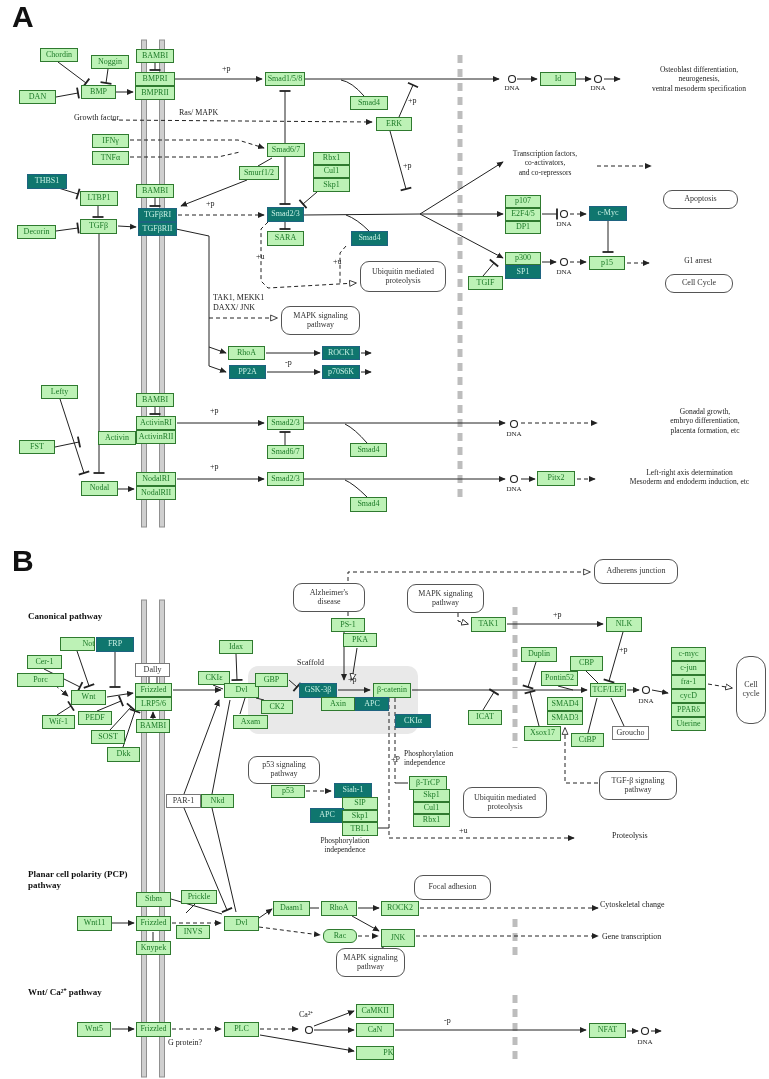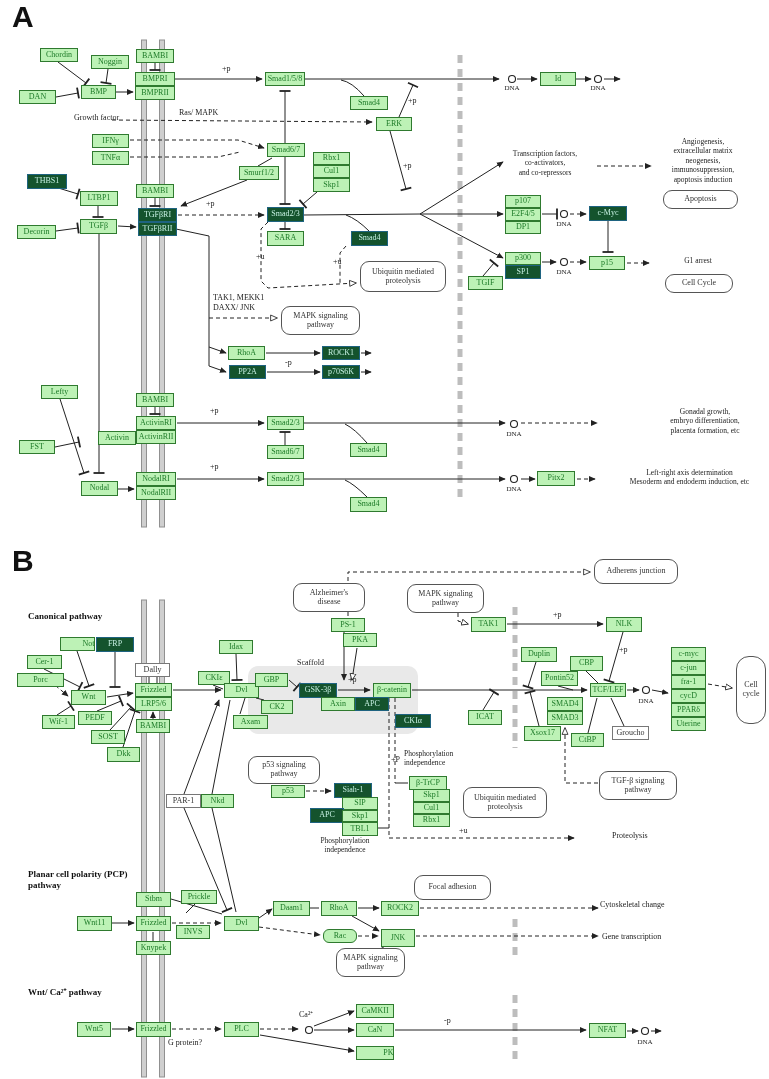--- a/index.html
+++ b/index.html
@@ -4,21 +4,21 @@
 <style>
   html,body{margin:0;padding:0;background:#fff;}
   #fig{position:relative;width:769px;height:1079px;background:#fff;overflow:hidden;
        font-family:"Liberation Serif",serif;}
   #edges{position:absolute;left:0;top:0;z-index:2;}
   #bglayer,#nodelayer,#textlayer{position:absolute;left:0;top:0;width:769px;height:1079px;}
   #bglayer{z-index:1;} #nodelayer{z-index:3;} #textlayer{z-index:4;pointer-events:none;}
   .node{position:absolute;box-sizing:border-box;display:flex;align-items:center;justify-content:center;
         font:8px "Liberation Serif",serif;white-space:pre-line;text-align:center;line-height:1.1;overflow:hidden;}
   .g{background:#bdf2b6;border:1px solid #2f7a2f;color:#1d7a28;}
-  .b{background:#14532d;border:1px solid #1e6380;color:#c6f0e2;}
+  .b{background:#0f766e;border:1px solid #1e6380;color:#c6f0e2;}
   .w{background:#ffffff;border:1px solid #777;color:#333;}
   .r{background:#ffffff;border:1px solid #555;border-radius:9px;color:#333;}
   .rt{border-radius:13px;}
   .bg{background:#e9e9e9;border:none;border-radius:10px;}
   .txt{position:absolute;font:7.5px "Liberation Serif",serif;color:#222;white-space:pre-line;line-height:1.25;}
   .t8{font-size:8px;}
   .t7{font-size:7px;line-height:1;}
   .bold{font-weight:bold;font-size:9px;color:#111;line-height:1.2;}
   .panel{font:bold 30px "Liberation Sans",sans-serif;color:#111;line-height:1;}
   .ctr{text-align:center;}
@@ -357,28 +357,26 @@
       <div class="node g" style="left: 356px; top: 1046px; width: 38px; height: 14px; padding-left: 32px;">PKC</div>
       <div class="node g" style="left: 589px; top: 1023px; width: 37px; height: 15px;">NFAT</div>
     </div>
   <div id="textlayer">
       <div class="txt panel" style="left: 12px; top: 2px;">A</div>
       <div class="txt panel" style="left: 12px; top: 546px;">B</div>
       <div class="txt t8" style="left: 74px; top: 113px;">Growth factor</div>
       <div class="txt t8" style="left: 179px; top: 108px;">Ras/ MAPK</div>
       <div class="txt t8" style="left: 213px; top: 293px;">TAK1, MEKK1
 DAXX/ JNK</div>
+      <div class="txt ctr" style="left: 628px; top: 65px; width: 142px;">Osteoblast differentiation,
+neurogenesis,
+ventral mesoderm specification</div>
       <div class="txt ctr" style="left: 494px; top: 149px; width: 102px;">Transcription factors,
 co-activators,
 and co-repressors</div>
-      <div class="txt ctr" style="left: 648px; top: 137px; width: 110px;">Angiogenesis,
-extracellular matrix
-neogenesis,
-immunosuppression,
-apoptosis induction</div>
       <div class="txt ctr" style="left: 664px; top: 256px; width: 68px;">G1 arrest</div>
       <div class="txt ctr" style="left: 642px; top: 407px; width: 126px;">Gonadal growth,
 embryo differentiation,
 placenta formation, etc</div>
       <div class="txt ctr" style="left: 610px; top: 468px; width: 159px;">Left-right axis determination
 Mesoderm and endoderm induction, etc</div>
       <div class="txt bold" style="left: 28px; top: 611px;">Canonical pathway</div>
       <div class="txt t8" style="left: 297px; top: 658px;">Scaffold</div>
       <div class="txt ctr" style="left: 300px; top: 836px; width: 90px;">Phosphorylation
 independence</div>

